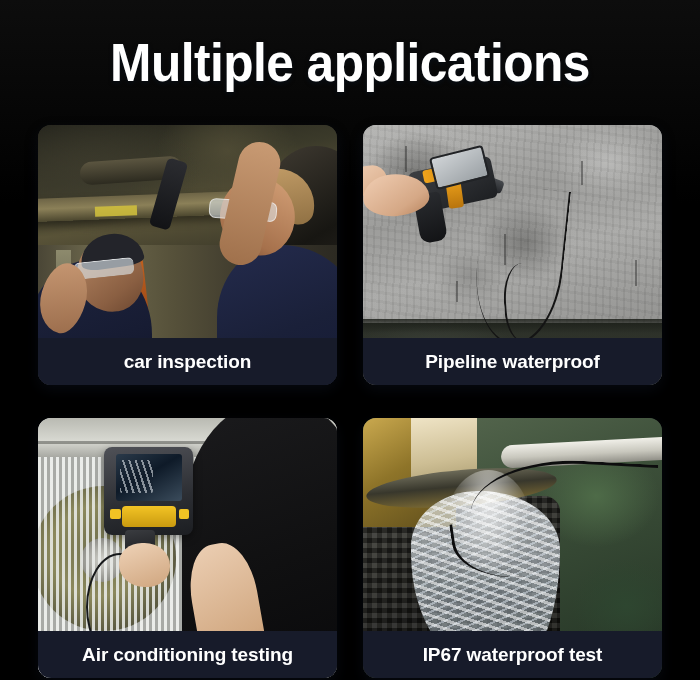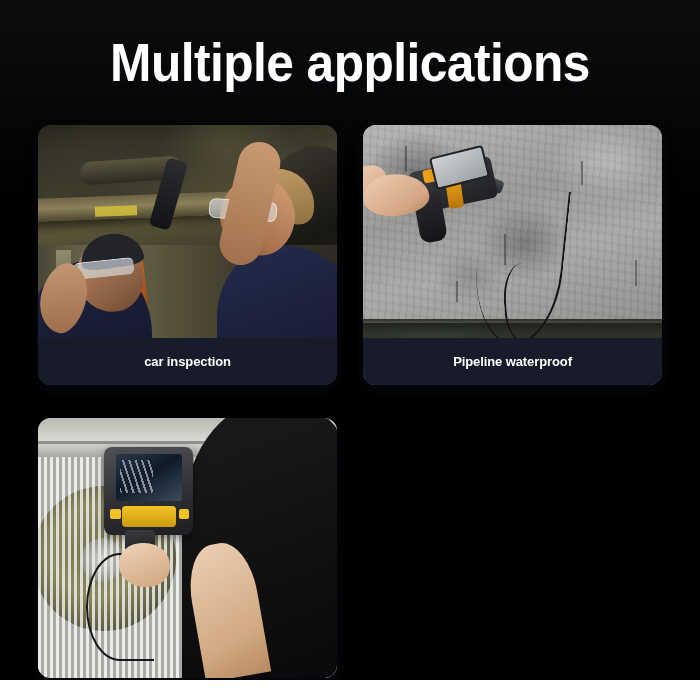--- a/index.html
+++ b/index.html
@@ -94,21 +94,21 @@
     position: absolute;
     left: 0;
     right: 0;
     bottom: 0;
     height: 47px;
     background: #171b2a;
     color: #ffffff;
     display: flex;
     align-items: center;
     justify-content: center;
-    font-size: 13px;
+    font-size: 19px;
     font-weight: bold;
     letter-spacing: -0.1px;
     z-index: 5;
   }
 
   
   .ph-car { background: #2b2a20; }
   .ph-car .undercar {
     position: absolute; left: -6%; top: -4%; width: 112%; height: 56%;
     background:
@@ -539,17 +539,33 @@
         <div class="arm"></div>
         <div class="probe"></div>
         <div class="device"></div>
         <div class="device-screen"></div>
         <div class="pad"></div>
         <div class="btn b1"></div>
         <div class="btn b2"></div>
         <div class="handle"></div>
         <div class="fist"></div>
       </div>
+      <div class="card-caption">Air conditioning testing</div>
     </div>
 
+    <div class="card">
+      <div class="card-photo ph-water">
+        <div class="bg-green"></div>
+        <div class="pipe"></div>
+        <div class="drum"></div>
+        <div class="post"></div>
+        <div class="post-light"></div>
+        <div class="rim"></div>
+        <div class="splash"></div>
+        <div class="splash2"></div>
+        <div class="hose"></div>
+        <div class="hose2"></div>
+      </div>
+      <div class="card-caption">IP67 waterproof test</div>
+    </div>
 
   </div>
 </div>
 
 </body></html>

